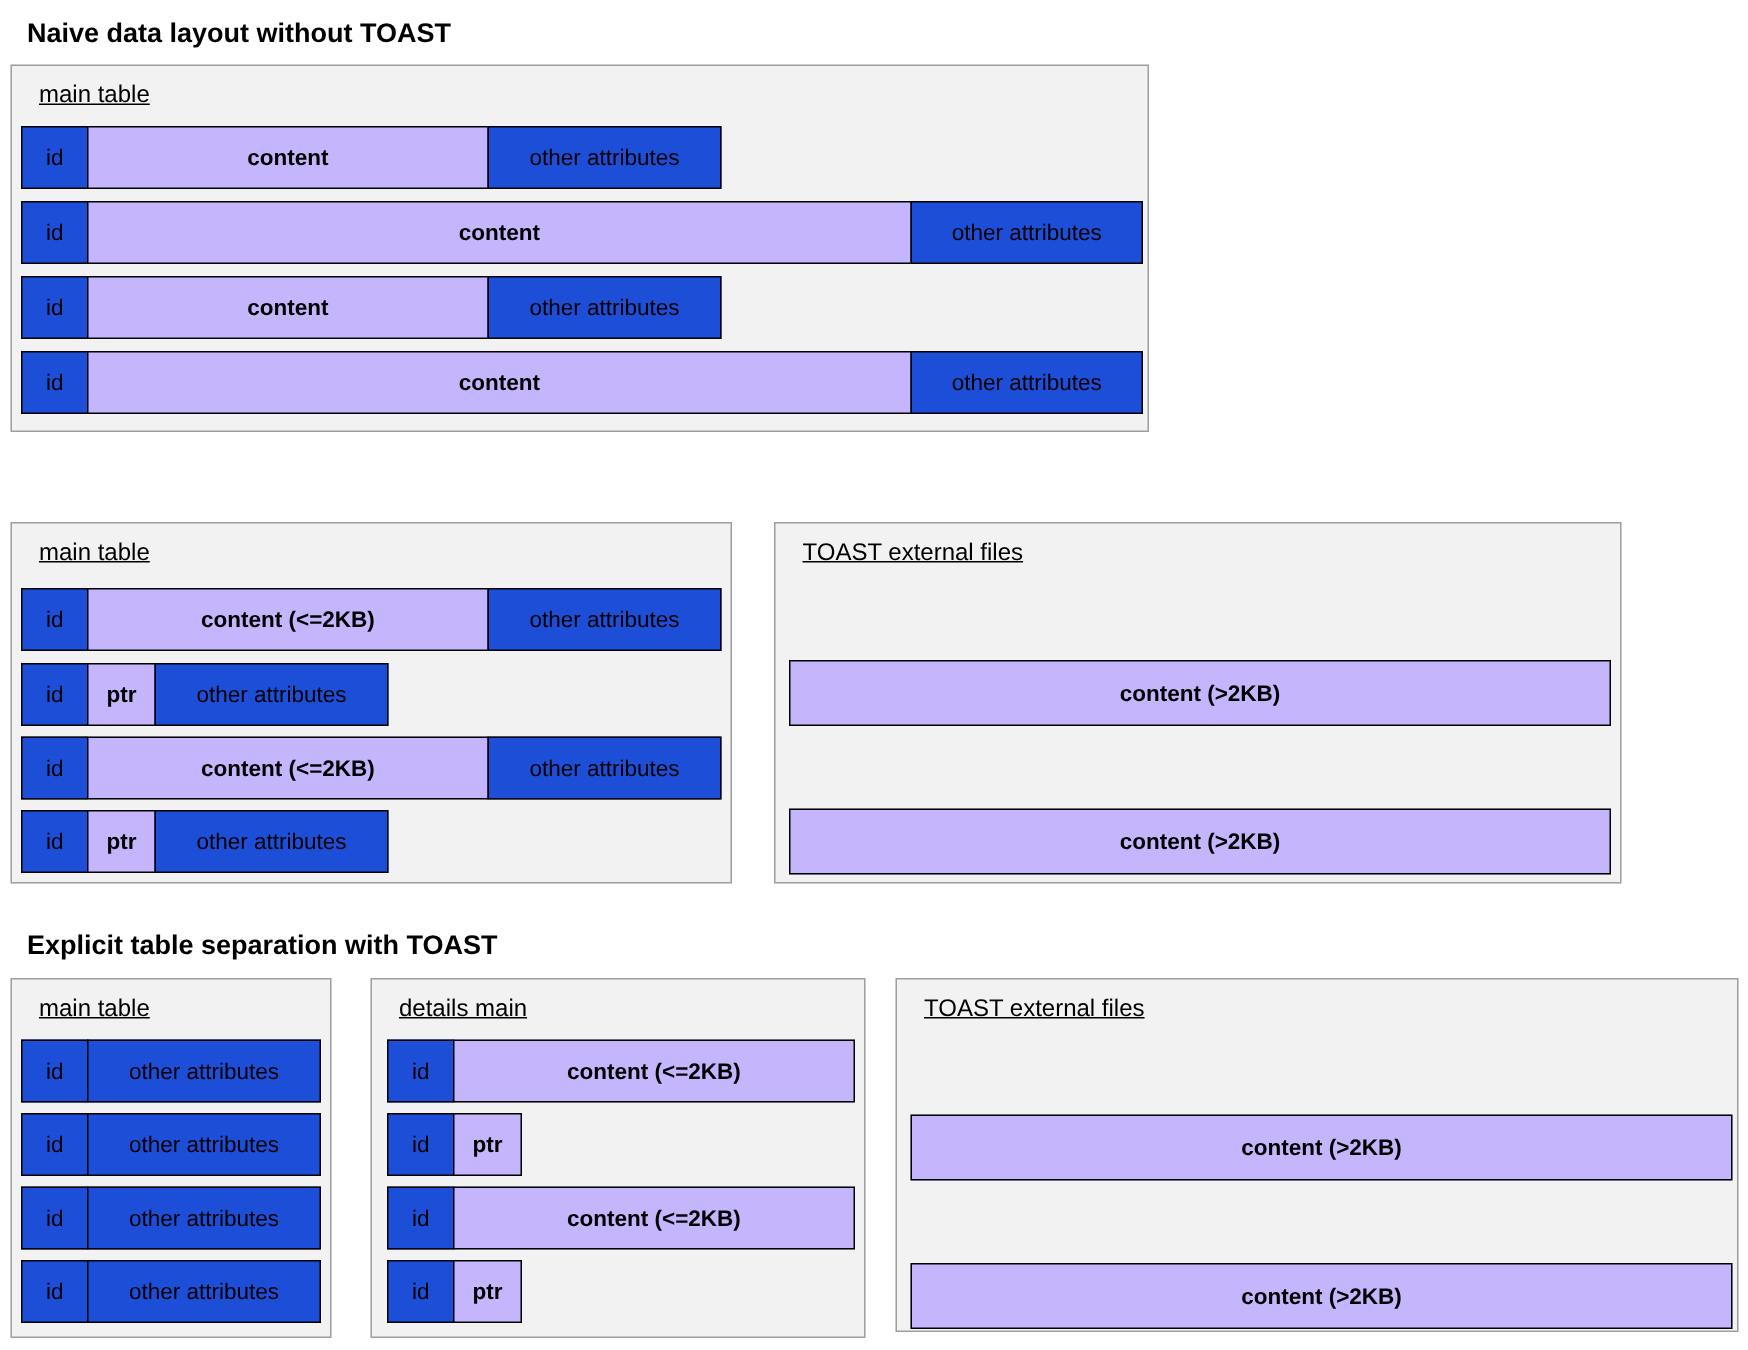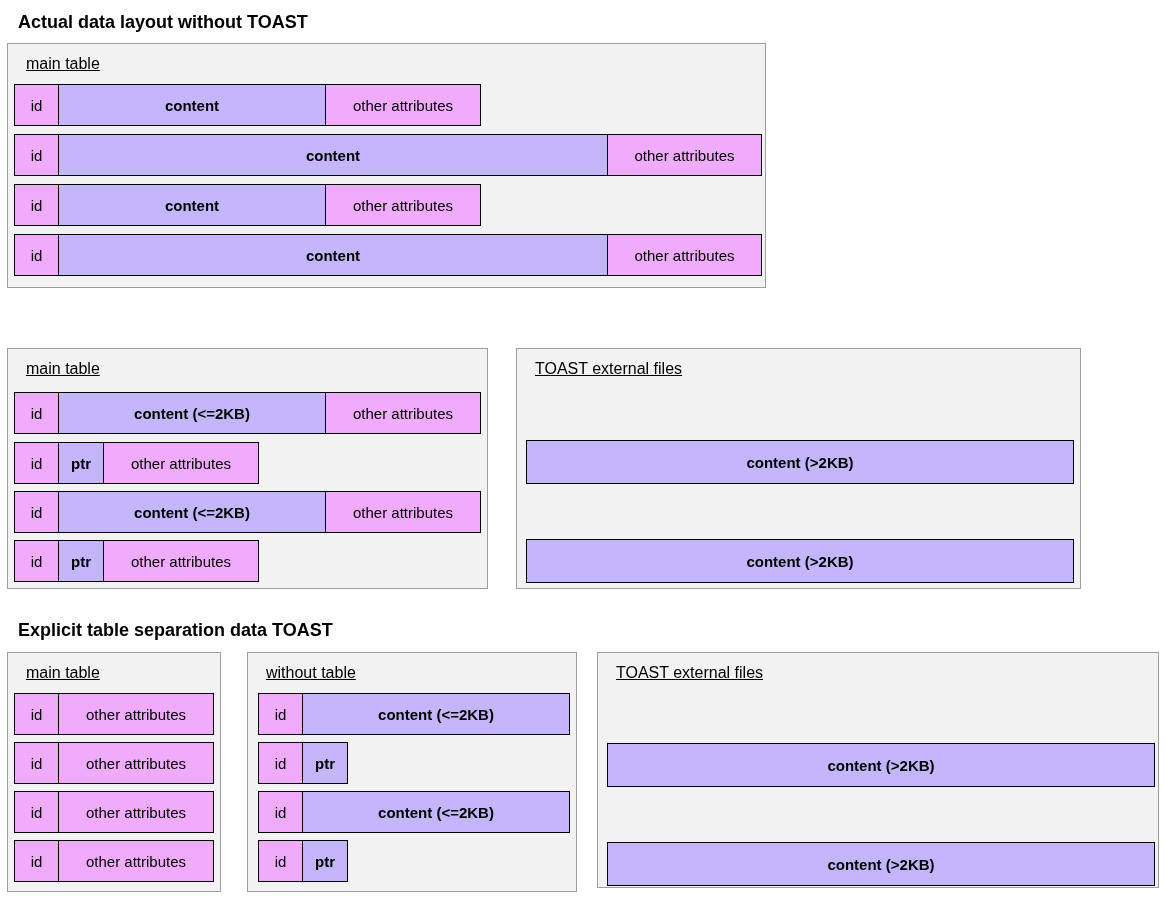--- a/index.html
+++ b/index.html
@@ -6,29 +6,29 @@
   .canvas{position:relative;width:1165px;height:900px;background:#ffffff;overflow:hidden;
           font-family:"Liberation Sans", sans-serif;color:#000;}
   .section-title{position:absolute;left:18px;font-size:18px;font-weight:bold;line-height:20px;white-space:nowrap;}
   .gbox{position:absolute;background:#f2f2f2;border:1px solid #9e9e9e;box-sizing:border-box;}
   .box-label{position:absolute;left:18px;top:11px;font-size:16px;white-space:nowrap;text-decoration:underline;}
   .row{position:absolute;display:flex;}
   .cell{height:42px;border:1px solid #000;box-sizing:border-box;display:flex;align-items:center;
         justify-content:center;font-size:15px;white-space:nowrap;}
   .cell + .cell{margin-left:-1px;}
   .cell.tall{height:44px;}
-  .blue{background:#f0abfc;}
+  .blue{background:#1d4ed8;}
   .yellow{background:#c4b5fd;font-weight:bold;}
 </style>
 </head>
 <body>
 
 <div class="canvas">
 
-  <div class="section-title" style="top:12px">Actual data layout without TOAST</div>
+  <div class="section-title" style="top:12px">Naive data layout without TOAST</div>
 
   <div class="gbox" style="left:7px;top:43px;width:759px;height:245px">
     <div class="box-label">main table</div>
 
     <div class="row" style="left:6px;top:40px">
       <div class="cell blue" style="width:45px">id</div>
       <div class="cell yellow" style="width:268px">content</div>
       <div class="cell blue" style="width:156px">other attributes</div>
     </div>
     <div class="row" style="left:6px;top:90px">
@@ -78,21 +78,21 @@
     <div class="box-label">TOAST external files</div>
 
     <div class="row" style="left:9px;top:91px">
       <div class="cell yellow tall" style="width:548px">content (&gt;2KB)</div>
     </div>
     <div class="row" style="left:9px;top:190px">
       <div class="cell yellow tall" style="width:548px">content (&gt;2KB)</div>
     </div>
   </div>
 
-  <div class="section-title" style="top:620px">Explicit table separation data TOAST</div>
+  <div class="section-title" style="top:620px">Explicit table separation with TOAST</div>
 
   <div class="gbox" style="left:7px;top:652px;width:214px;height:240px">
     <div class="box-label">main table</div>
 
     <div class="row" style="left:6px;top:40px">
       <div class="cell blue" style="width:45px">id</div>
       <div class="cell blue" style="width:156px">other attributes</div>
     </div>
     <div class="row" style="left:6px;top:89px">
       <div class="cell blue" style="width:45px">id</div>
@@ -102,21 +102,21 @@
       <div class="cell blue" style="width:45px">id</div>
       <div class="cell blue" style="width:156px">other attributes</div>
     </div>
     <div class="row" style="left:6px;top:187px">
       <div class="cell blue" style="width:45px">id</div>
       <div class="cell blue" style="width:156px">other attributes</div>
     </div>
   </div>
 
   <div class="gbox" style="left:247px;top:652px;width:330px;height:240px">
-    <div class="box-label">without table</div>
+    <div class="box-label">details main</div>
 
     <div class="row" style="left:10px;top:40px">
       <div class="cell blue" style="width:45px">id</div>
       <div class="cell yellow" style="width:268px">content (&lt;=2KB)</div>
     </div>
     <div class="row" style="left:10px;top:89px">
       <div class="cell blue" style="width:45px">id</div>
       <div class="cell yellow" style="width:46px">ptr</div>
     </div>
     <div class="row" style="left:10px;top:138px">

